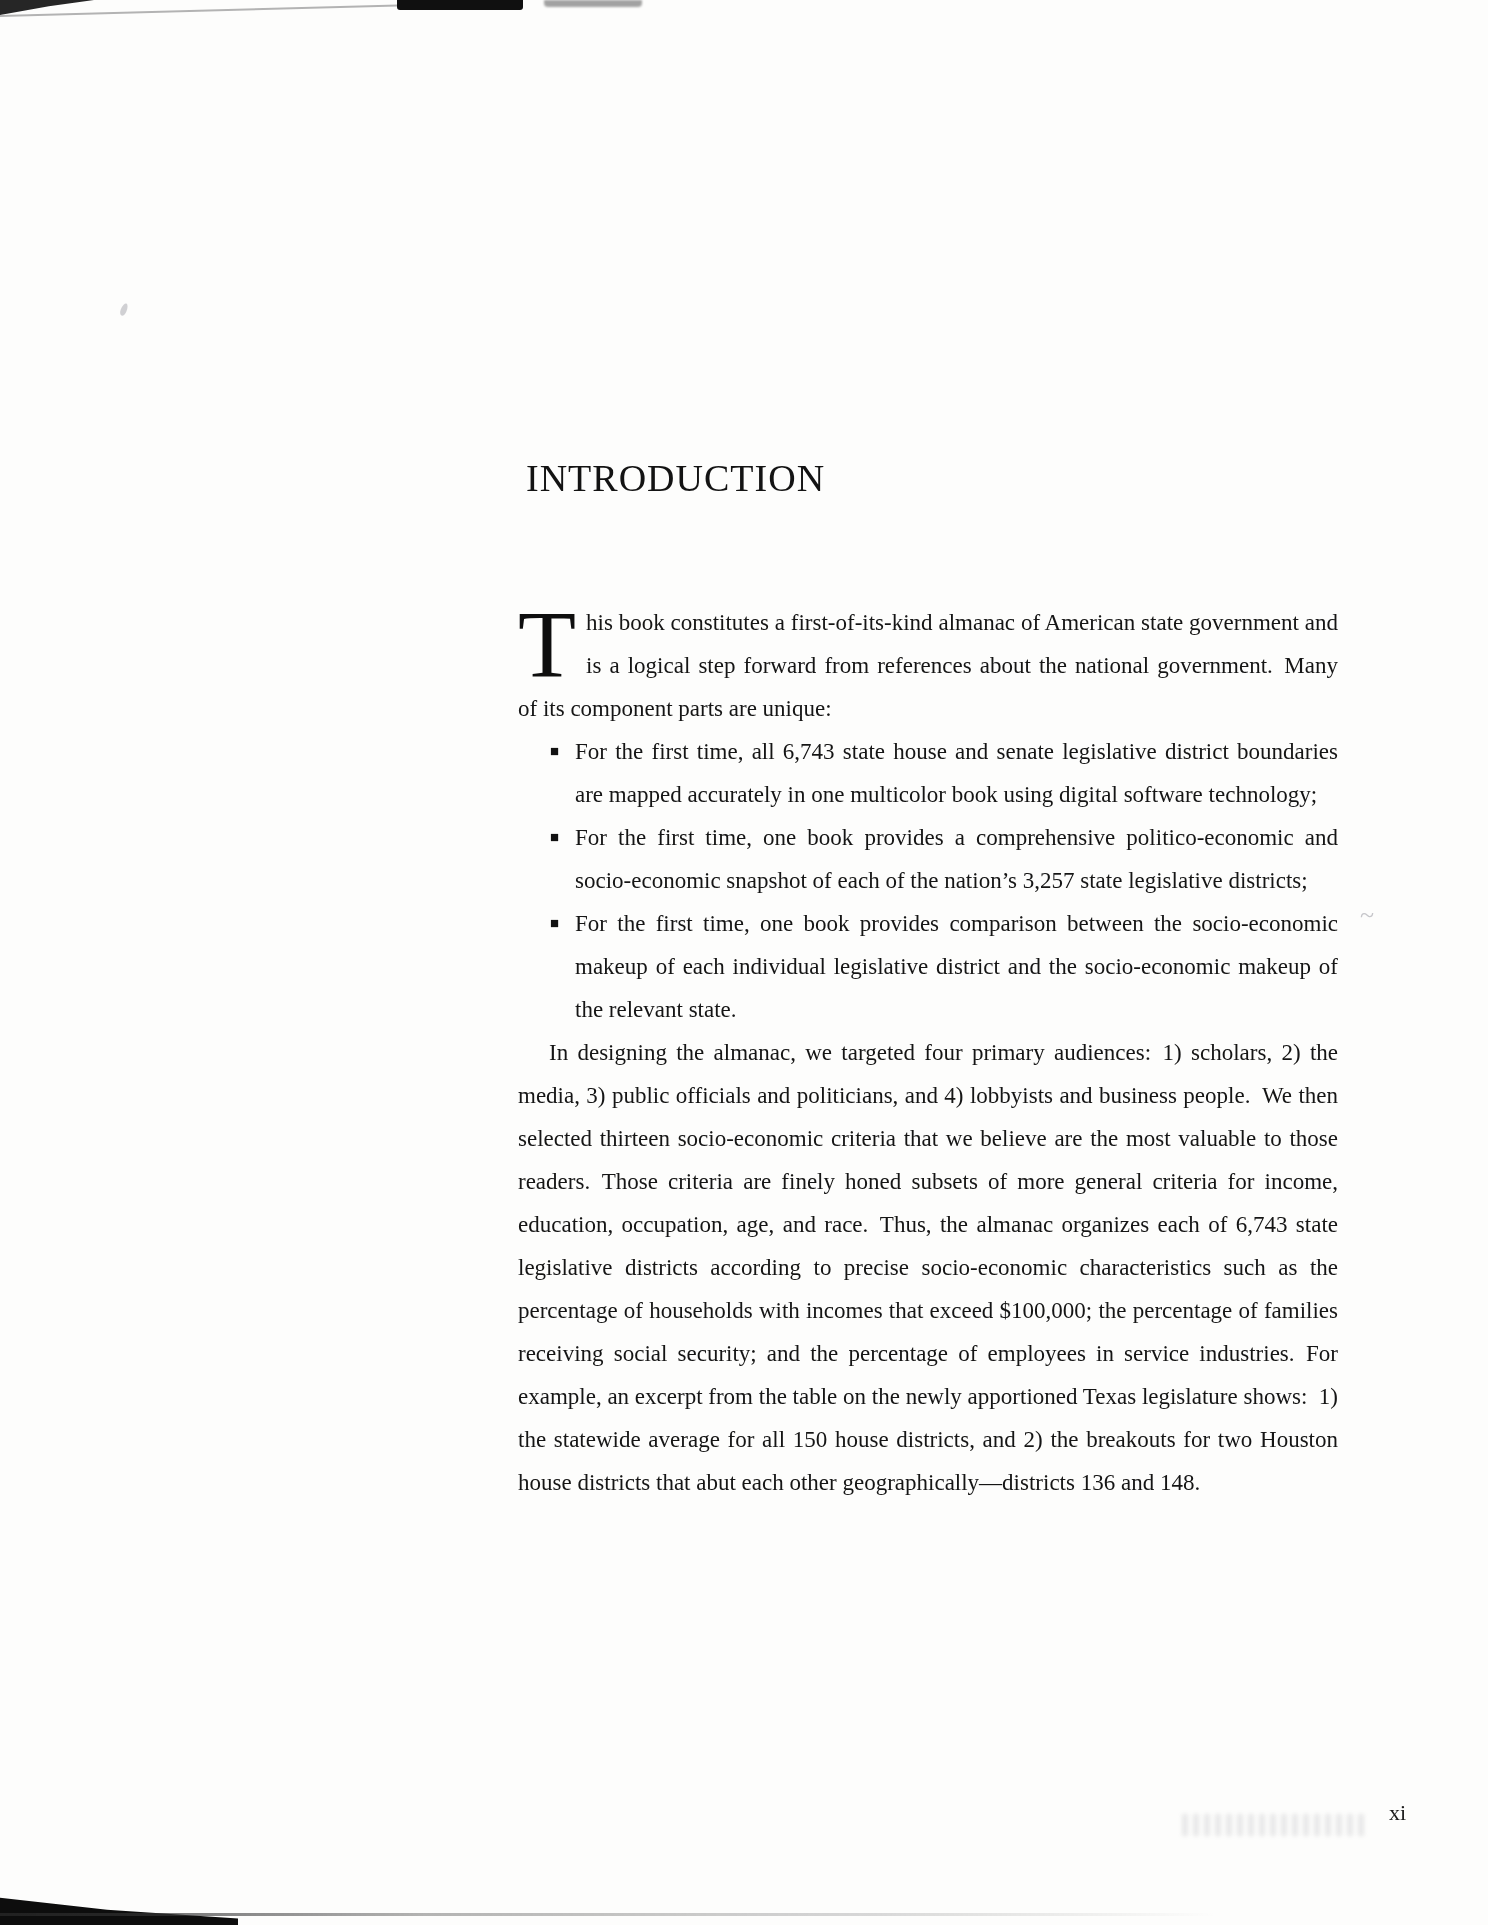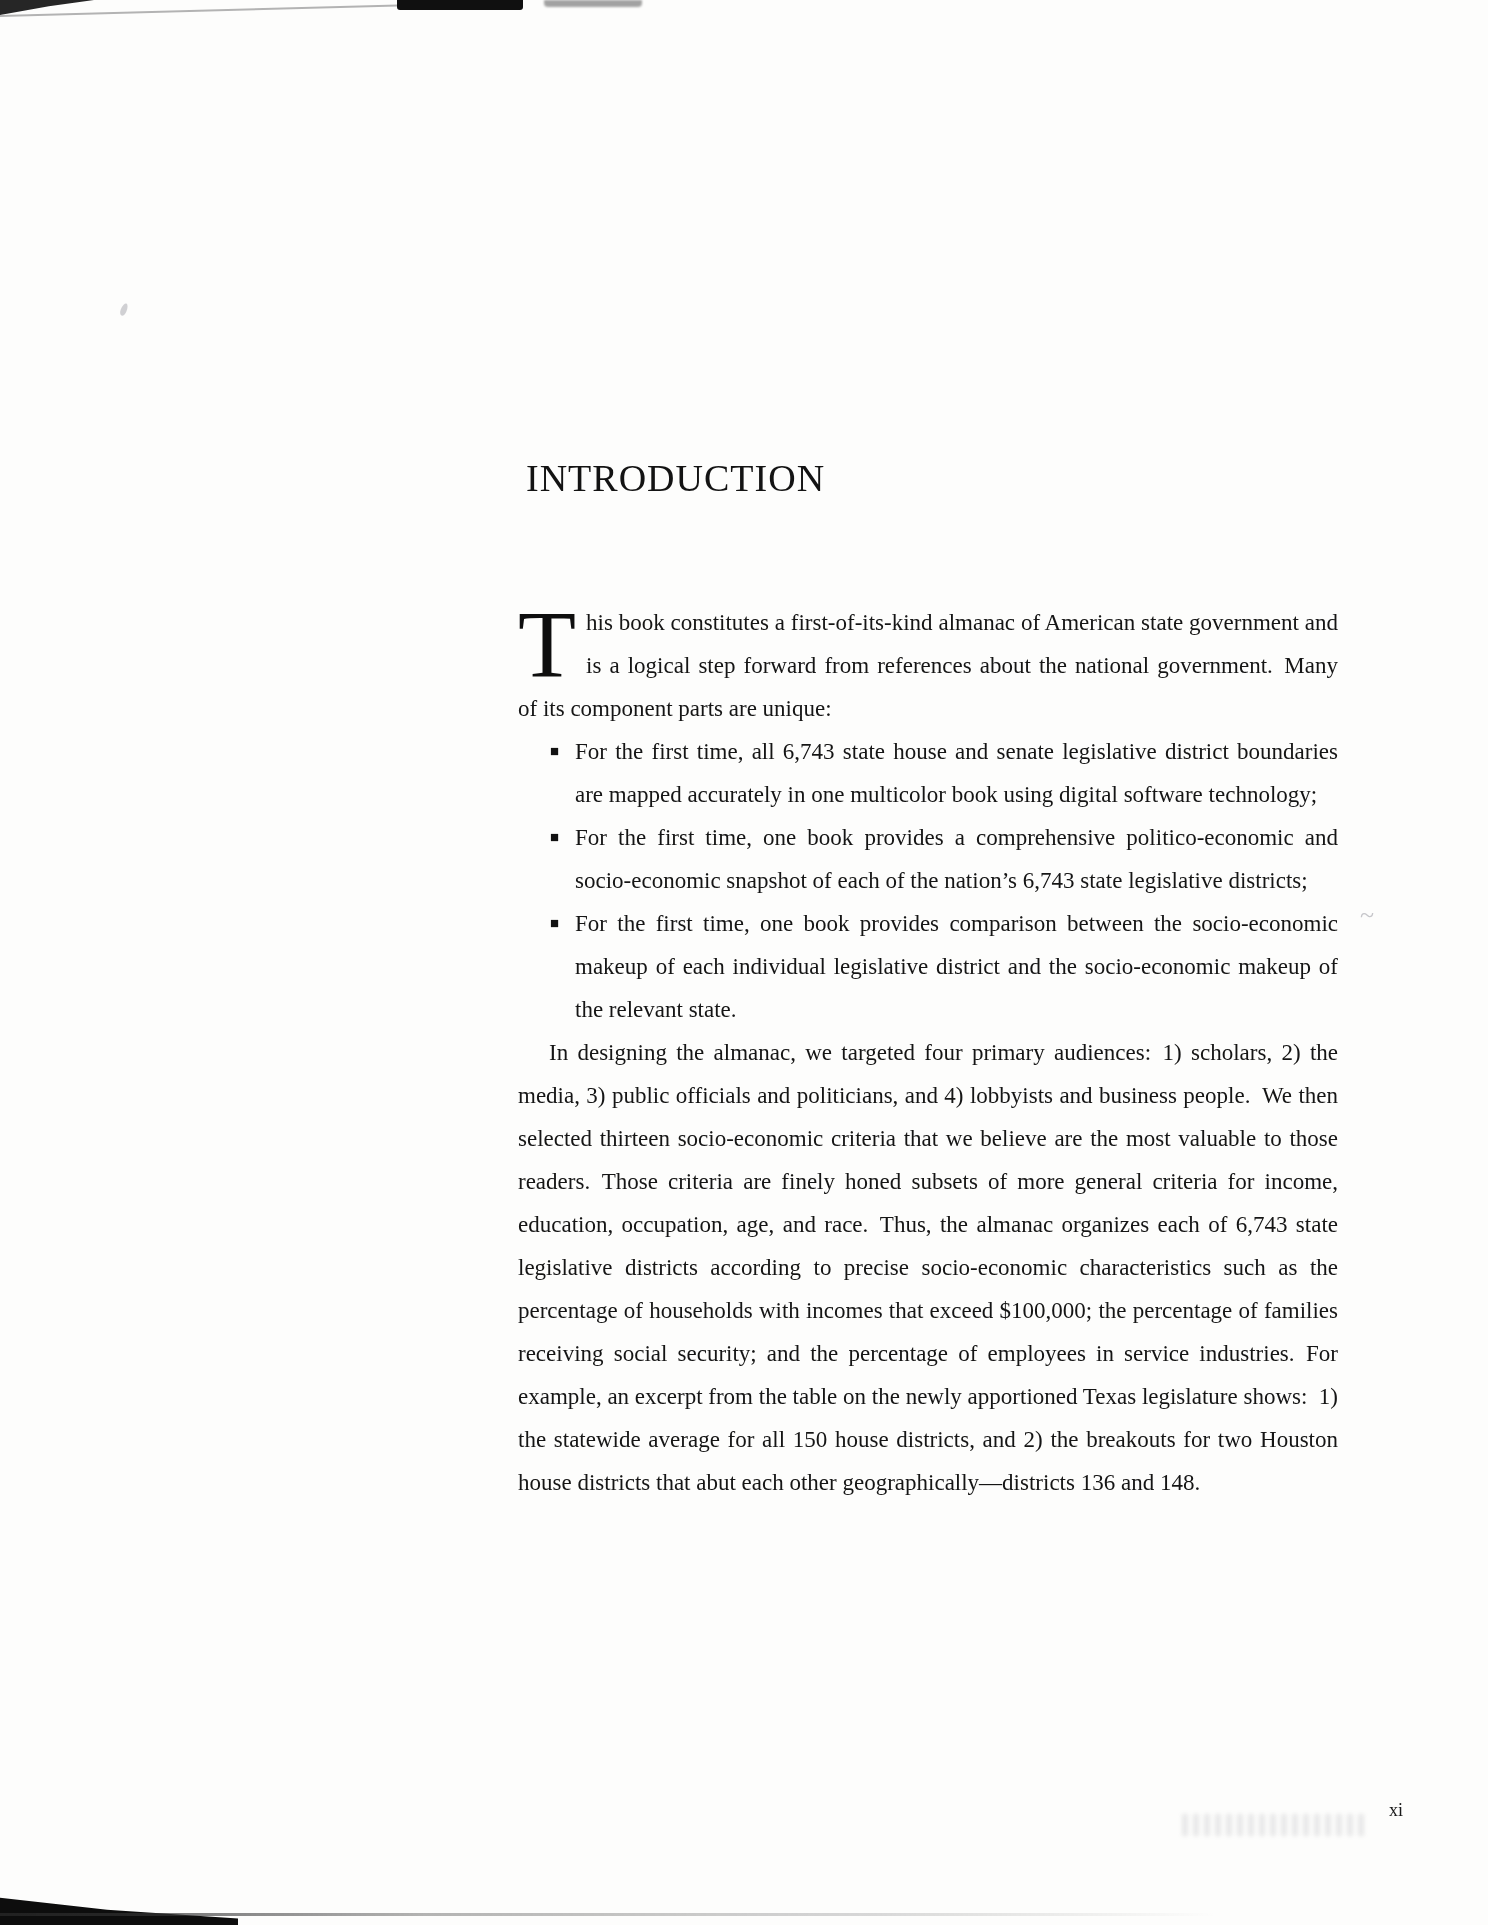--- a/index.html
+++ b/index.html
@@ -26,21 +26,21 @@
   }
   .bullets { list-style:none; margin:0; padding:0; }
   .bullets li { position:relative; padding-left:57px; text-align:justify; }
   .bmark {
     position:absolute; left:32px; top:0; font-size:15px; line-height:43px;
     color:#111;
   }
   .indent { text-indent:31px; }
   .pagenum {
     position:absolute; left:1389px; top:1800px;
-    font-size:18px; color:#1a1a1a;text-align:right;
+    font-size:22px; color:#1a1a1a;text-align:right;
   }
   
   .a-corner-tl {
     position:absolute; left:0; top:0; width:94px; height:15px;
     background:#141414; opacity:.92;
     clip-path:polygon(0 0,100% 0,52% 42%,0 100%);
   }
   .a-hairline-top {
     position:absolute; left:0; top:15px; width:436px; height:2px;
     background:#b3b3b3; transform:rotate(-1.5deg); transform-origin:left center;
@@ -99,21 +99,21 @@
   <div class="body-block">
     <p><span class="dropcap">T</span><span>his book constitutes a first-of-its-kind almanac of American state government and is a logical step forward from references about the national government. Many of its component parts are unique:</span></p>
 
     <ul class="bullets">
       <li>
         <span class="bmark">■</span>
         <span>For the first time, all 6,743 state house and senate legislative district boundaries are mapped accurately in one multicolor book using digital software technology;</span>
       </li>
       <li>
         <span class="bmark">■</span>
-        <span>For the first time, one book provides a comprehensive politico-economic and socio-economic snapshot of each of the nation’s 6,743 state legislative districts;</span>
+        <span>For the first time, one book provides a comprehensive politico-economic and socio-economic snapshot of each of the nation’s 3,257 state legislative districts;</span>
       </li>
       <li>
         <span class="bmark">■</span>
         <span>For the first time, one book provides comparison between the socio-economic makeup of each individual legislative district and the socio-economic makeup of the relevant state.</span>
       </li>
     </ul>
 
     <p class="indent">In designing the almanac, we targeted four primary audiences: 1) scholars, 2) the media, 3) public officials and politicians, and 4) lobbyists and business people. We then selected thirteen socio-economic criteria that we believe are the most valuable to those readers. Those criteria are finely honed subsets of more general criteria for income, education, occupation, age, and race. Thus, the almanac organizes each of 6,743 state legislative districts according to precise socio-economic characteristics such as the percentage of households with incomes that exceed $100,000; the percentage of families receiving social security; and the percentage of employees in service industries. For example, an excerpt from the table on the newly apportioned Texas legislature shows: 1) the statewide average for all 150 house districts, and 2) the breakouts for two Houston house districts that abut each other geographically—districts 136 and 148.</p>
   </div>
 

